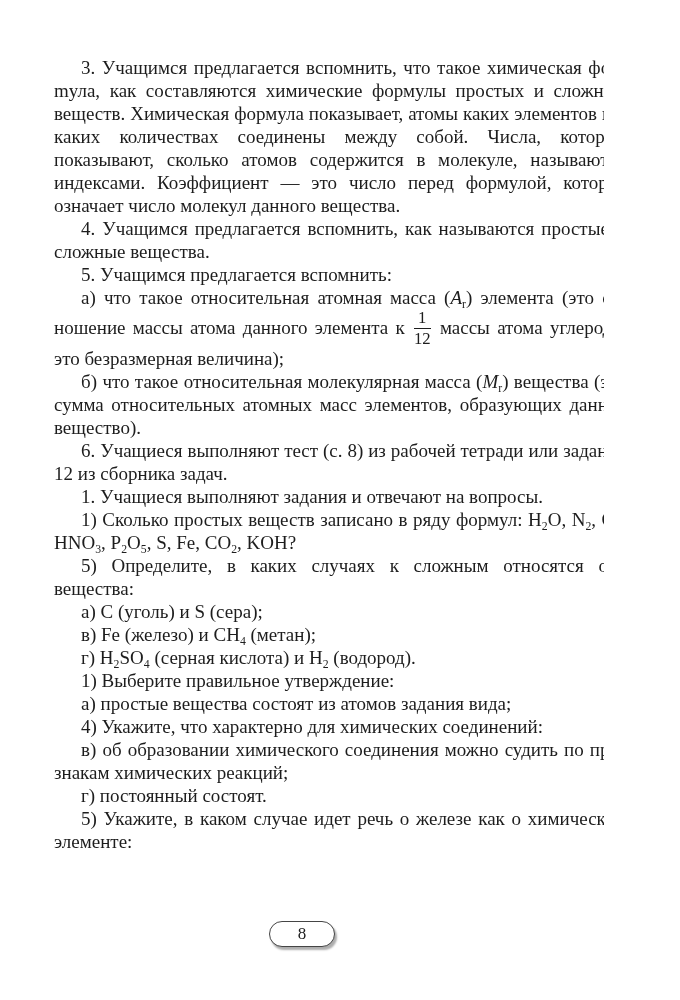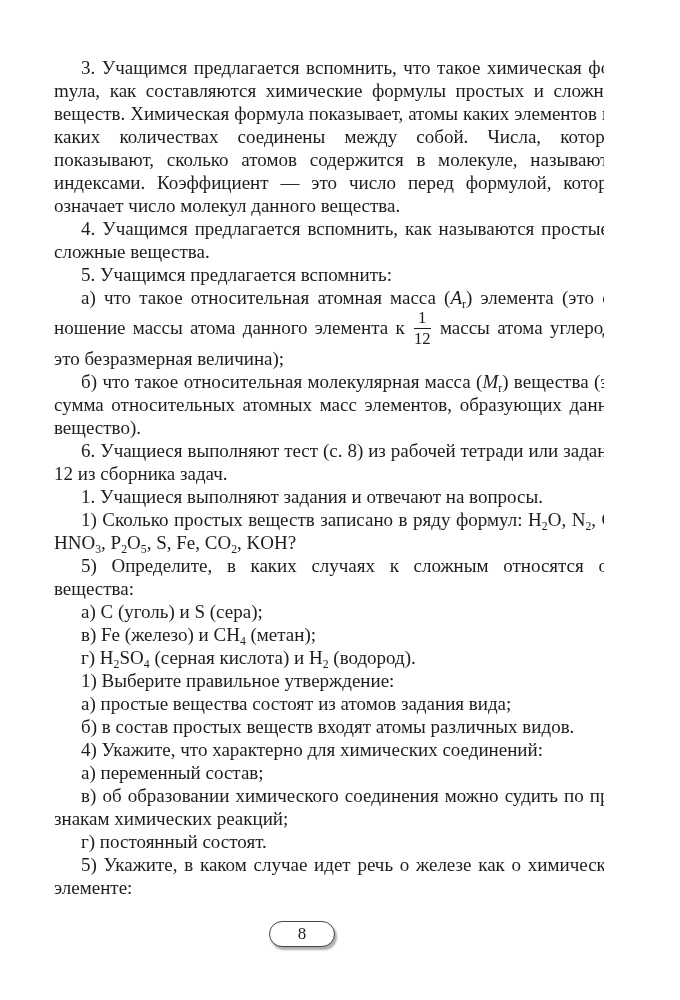--- a/index.html
+++ b/index.html
@@ -90,23 +90,21 @@
       <p>б) что такое относительная молекулярная масса (<i>M</i><sub>r</sub>) вещества (это сумма относительных атомных масс элементов, образующих данное вещество).</p>
       <p>6. Учащиеся выполняют тест (с. 8) из рабочей тетради или задание 12 из сборника задач.</p>
       <p>1. Учащиеся выполняют задания и отвечают на вопросы.</p>
       <p>1) Сколько простых веществ записано в ряду формул: H<sub>2</sub>O, N<sub>2</sub>, O<sub>3</sub>, HNO<sub>3</sub>, P<sub>2</sub>O<sub>5</sub>, S, Fe, CO<sub>2</sub>, KOH?</p>
       <p>5) Определите, в каких случаях к сложным относятся оба вещества:</p>
       <p>а) C (уголь) и S (сера);</p>
       <p>в) Fe (железо) и CH<sub>4</sub> (метан);</p>
       <p>г) H<sub>2</sub>SO<sub>4</sub> (серная кислота) и H<sub>2</sub> (водород).</p>
       <p>1) Выберите правильное утверждение:</p>
       <p>а) простые вещества состоят из атомов задания вида;</p>
-      <p>б) в состав простых веществ входят атомы различных видов.</p>
       <p>4) Укажите, что характерно для химических соединений:</p>
-      <p>а) переменный состав;</p>
       <p>в) об образовании химического соединения можно судить по при­знакам химических реакций;</p>
       <p>г) постоянный состоят.</p>
       <p>5) Укажите, в каком случае идет речь о железе как о химическом элементе:</p>
     </div>
   <div class="page-badge">
     <span>8</span>
   </div>
 </div>
 
 </body></html>

